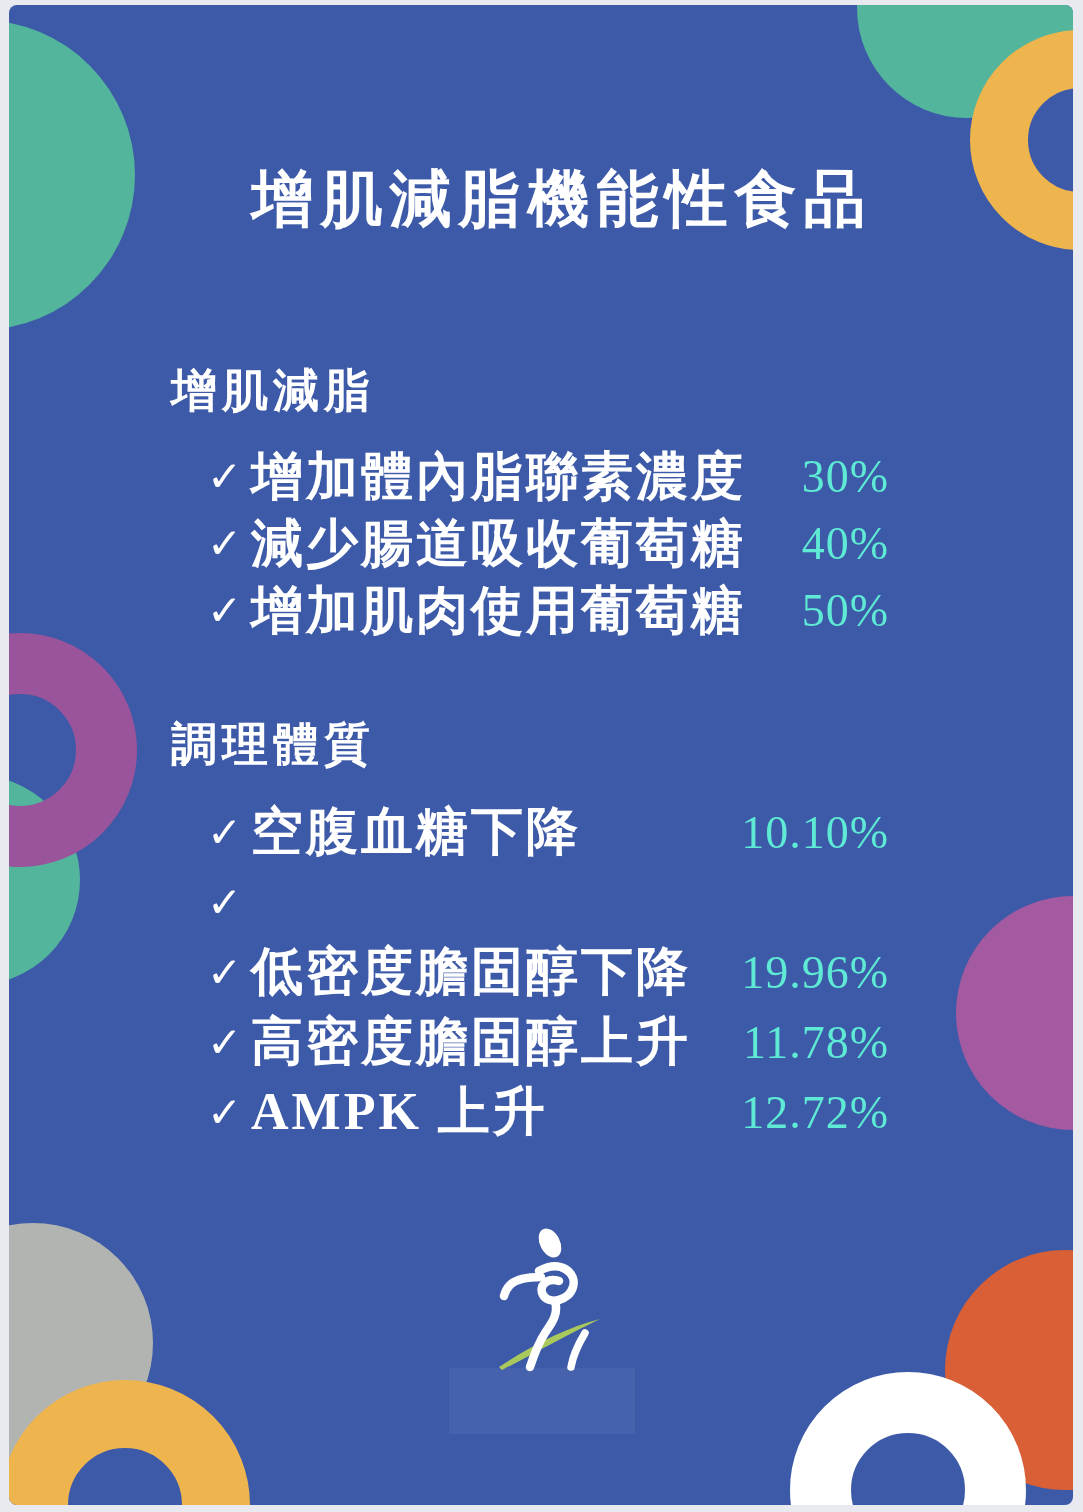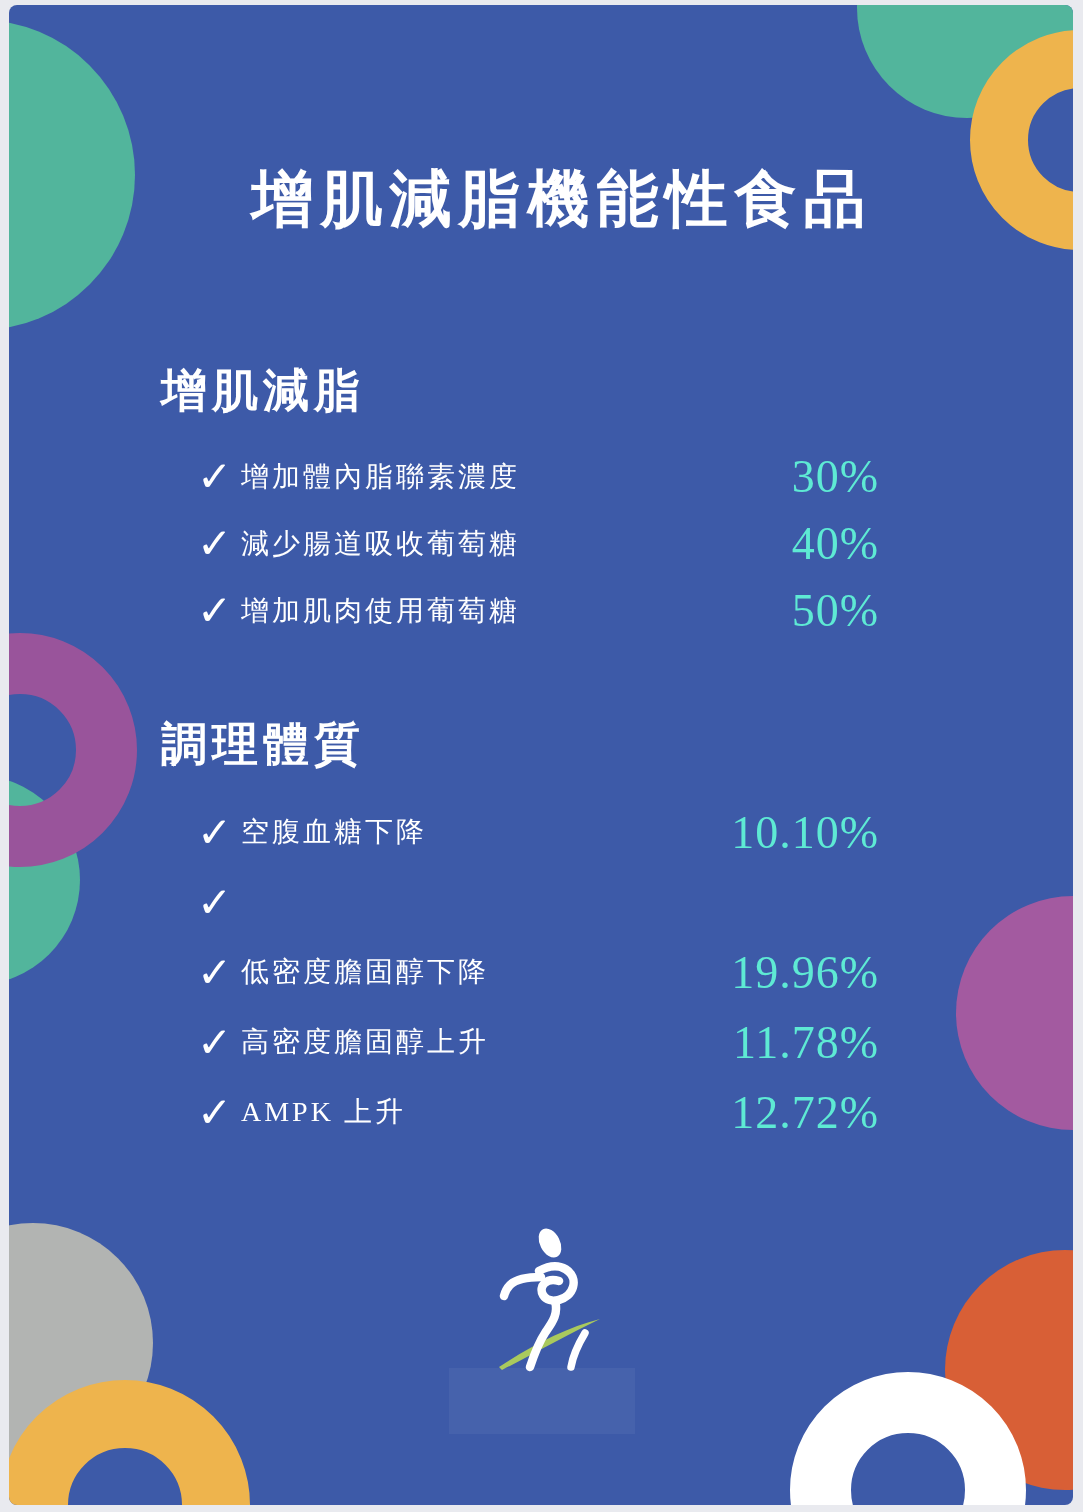--- a/index.html
+++ b/index.html
@@ -40,41 +40,41 @@
   
   .title {
     position: absolute; left: 0; right: 0; top: 152px;
     text-align: center;
     color: var(--text);
     font-size: 62px; font-weight: 700;
     letter-spacing: 7px;
     white-space: nowrap;
     padding-left: 42px;
   }
-  .sec { position: absolute; left: 152px; width: 718px; color: var(--text); }
+  .sec { position: absolute; left: 162px; width: 718px; color: var(--text); }
   .sec-1 { top: 358px; }
   .sec-2 { top: 712px; }
   .sec-title {
     font-size: 46px; font-weight: 700;
     letter-spacing: 5px; line-height: 56px;
   }
   .rows { margin-top: 24px; }
   .sec-1 .row { height: 67px; }
   .sec-2 .row { height: 70px; }
   .row {
     display: flex; align-items: center;
     padding-left: 36px;
   }
   .check {
     font-size: 42px; font-weight: 400;
     width: 44px; flex: 0 0 44px;
     font-family: "DejaVu Sans", sans-serif;
   }
   .row-label {
-    font-size: 28px; font-weight: 400;
+    font-size: 52px; font-weight: 700;
     letter-spacing: 3px;
     white-space: nowrap;
   }
   .row-value {
     margin-left: auto;
     font-size: 46px; font-weight: 400;
     letter-spacing: 1px;
     color: #5eead4;
   }
   

